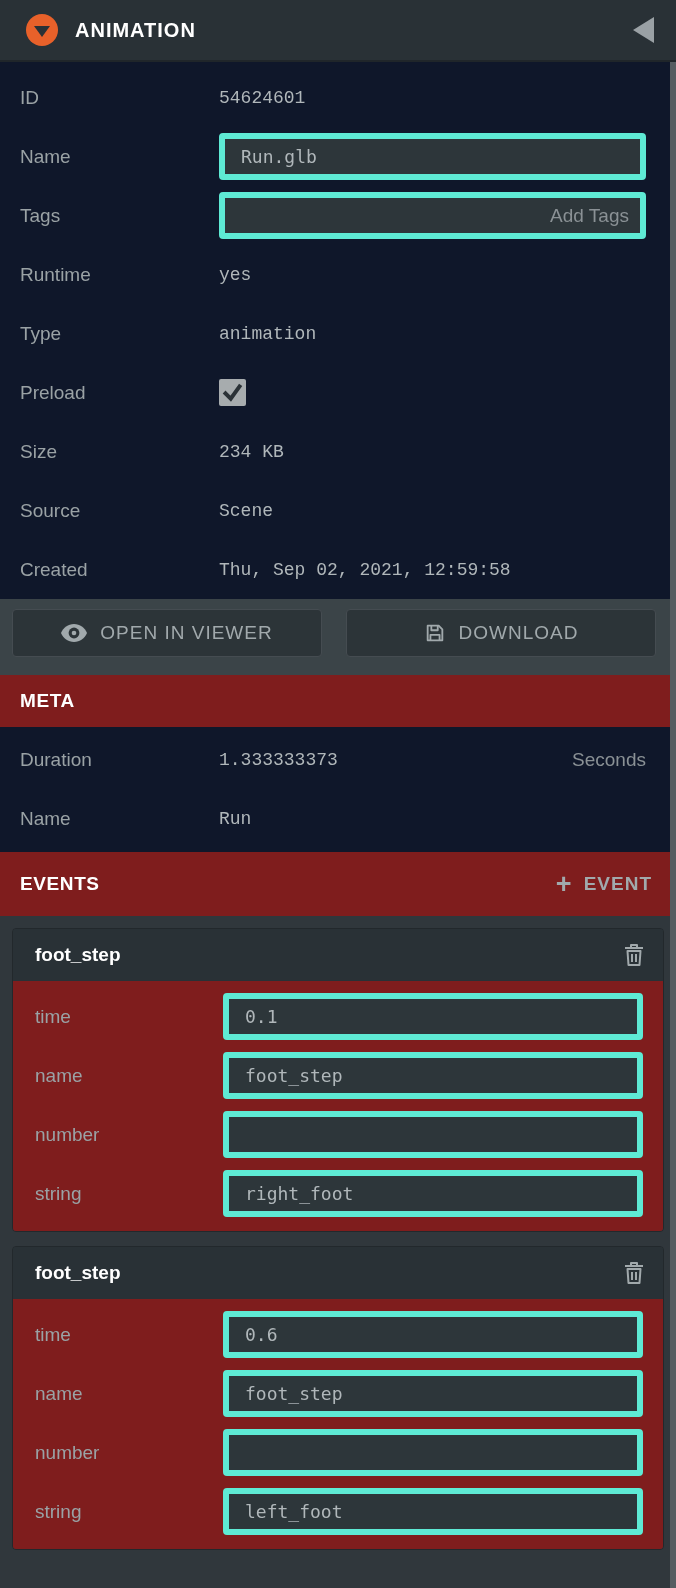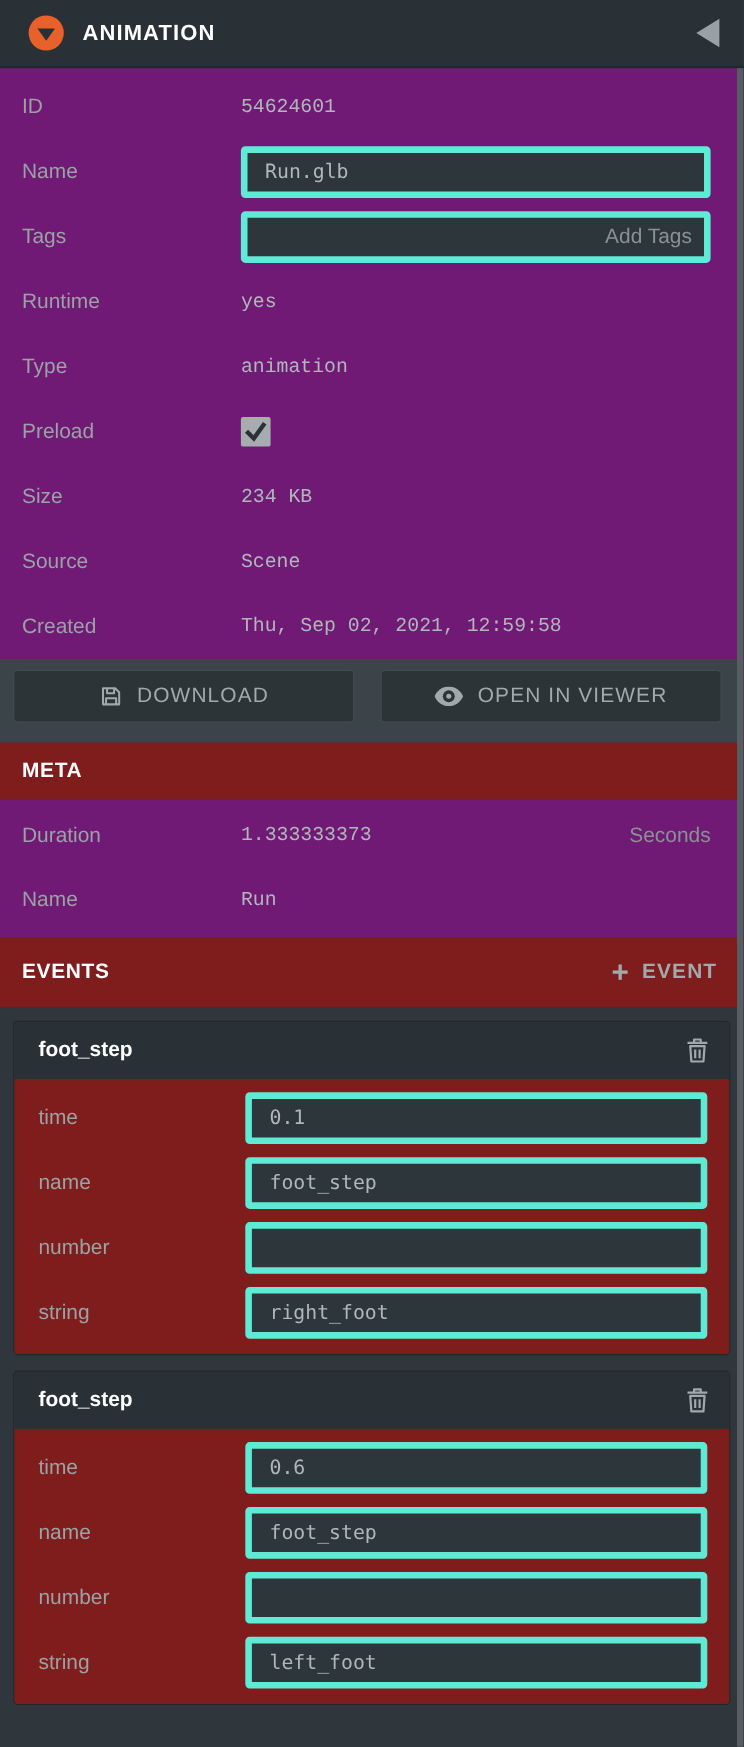--- a/index.html
+++ b/index.html
@@ -40,21 +40,21 @@
   }
   .collapse-icon {
     width: 0; height: 0;
     border-top: 13px solid transparent;
     border-bottom: 13px solid transparent;
     border-right: 21px solid #9aa1a5;
     cursor: pointer;
   }
 
   
-  .section-body { background: #701a75; }
+  .section-body { background: #0f172a; }
   .info-body { padding-top: 6px; }
   .row {
     height: 59px;
     display: flex; align-items: center;
     padding: 0 30px 0 20px;
   }
   .row .label {
     width: 199px; flex-shrink: 0;
     color: #9aa2a5; font-size: 19px;
   }
@@ -208,34 +208,34 @@
     <span class="value mono">Scene</span>
   </div>
 
   <div class="row">
     <span class="label">Created</span>
     <span class="value mono">Thu, Sep 02, 2021, 12:59:58</span>
   </div>
 
   <div class="button-row">
     <button class="panel-button">
+      <svg width="26" height="18" viewBox="0 0 26 18">
+        <path d="M13 0C7 0 2.4 3.6 0 9c2.4 5.4 7 9 13 9s10.6-3.6 13-9C23.6 3.6 19 0 13 0z" fill="#a1a9ac"></path>
+        <circle cx="13" cy="9" r="5.4" fill="#2c3438"></circle>
+        <circle cx="13" cy="9" r="2.3" fill="#a1a9ac"></circle>
+      </svg>
+      <span>OPEN IN VIEWER</span>
+    </button>
+    <button class="panel-button">
       <svg width="22" height="22" viewBox="0 0 24 24" fill="none" stroke="#a1a9ac" stroke-width="2" stroke-linejoin="round">
         <path d="M4 4h12l4 4v12H4z"></path>
         <path d="M8 4v5h7V4"></path>
         <path d="M7 20v-6h10v6"></path>
       </svg>
       <span>DOWNLOAD</span>
-    </button>
-    <button class="panel-button">
-      <svg width="26" height="18" viewBox="0 0 26 18">
-        <path d="M13 0C7 0 2.4 3.6 0 9c2.4 5.4 7 9 13 9s10.6-3.6 13-9C23.6 3.6 19 0 13 0z" fill="#a1a9ac"></path>
-        <circle cx="13" cy="9" r="5.4" fill="#2c3438"></circle>
-        <circle cx="13" cy="9" r="2.3" fill="#a1a9ac"></circle>
-      </svg>
-      <span>OPEN IN VIEWER</span>
     </button>
   </div>
 </div>
 
 <div class="section-header meta">
   <span>META</span>
 </div>
 <div class="section-body" style="padding: 3px 0 4px 0;">
   <div class="row">
     <span class="label">Duration</span>

